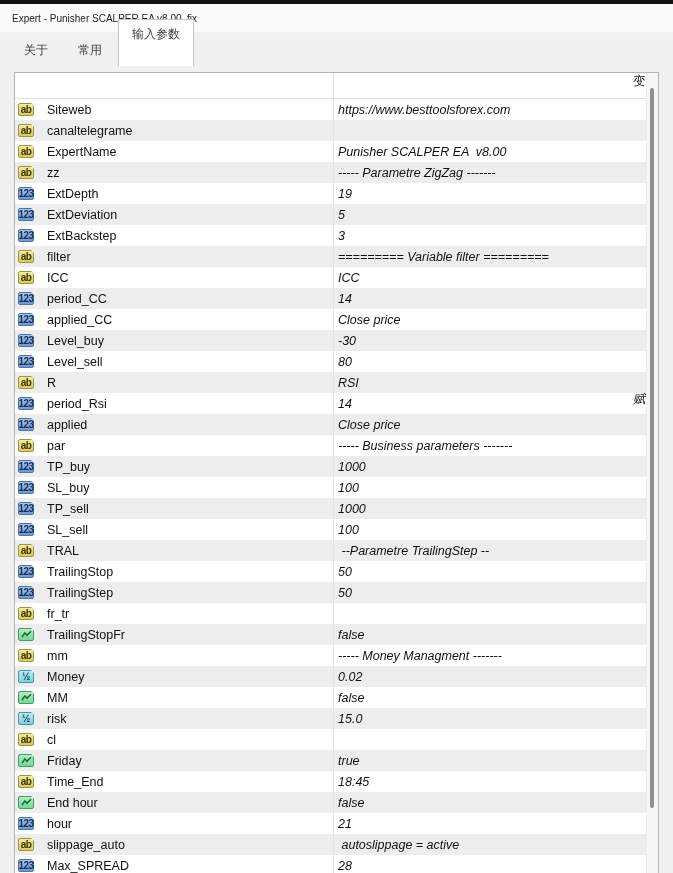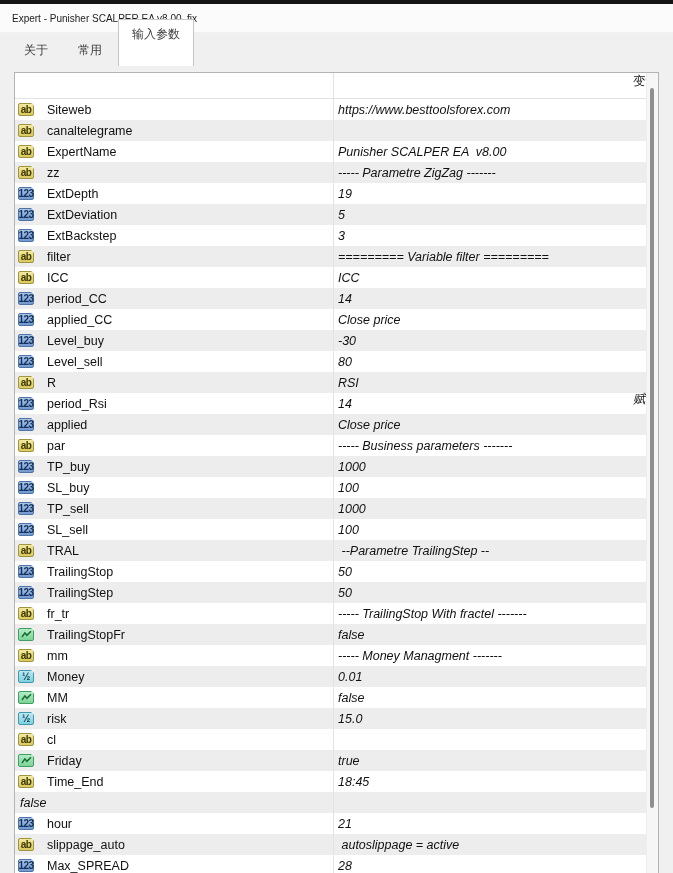--- a/index.html
+++ b/index.html
@@ -254,21 +254,20 @@
       <span class="icon" style="background: linear-gradient(rgb(170, 196, 228), rgb(112, 153, 204)); border-color: rgb(76, 116, 168); color: rgb(18, 48, 95);">123</span>
       <span class="cell-name-label">TrailingStep</span>
     </div>
     <div class="cell-value">50</div>
   </div>
         <div class="row">
     <div class="cell-name">
       <span class="icon" style="background: linear-gradient(rgb(242, 234, 158), rgb(217, 201, 95)); border-color: rgb(160, 148, 65); color: rgb(63, 56, 0);">ab</span>
       <span class="cell-name-label">fr_tr</span>
     </div>
-    <div class="cell-value">----- TrailingStop With fractel -------</div>
   </div>
         <div class="row alt">
     <div class="cell-name">
       <span class="icon" style="background: linear-gradient(rgb(180, 236, 196), rgb(124, 211, 150)); border-color: rgb(63, 159, 99); color: rgb(22, 106, 52);">
               <svg width="11" height="9" viewBox="0 0 13 11">
                 <polyline points="1,8.5 4.5,3.5 7,6.5 12,1.5" fill="none" stroke="#166a34" stroke-width="1.8"></polyline>
               </svg>
             </span>
       <span class="cell-name-label">TrailingStopFr</span>
     </div>
@@ -279,21 +278,21 @@
       <span class="icon" style="background: linear-gradient(rgb(242, 234, 158), rgb(217, 201, 95)); border-color: rgb(160, 148, 65); color: rgb(63, 56, 0);">ab</span>
       <span class="cell-name-label">mm</span>
     </div>
     <div class="cell-value">----- Money Managment -------</div>
   </div>
         <div class="row alt">
     <div class="cell-name">
       <span class="icon" style="background: linear-gradient(rgb(188, 233, 242), rgb(127, 208, 223)); border-color: rgb(63, 152, 171); color: rgb(7, 63, 77);">½</span>
       <span class="cell-name-label">Money</span>
     </div>
-    <div class="cell-value">0.01</div>
+    <div class="cell-value">0.02</div>
   </div>
         <div class="row">
     <div class="cell-name">
       <span class="icon" style="background: linear-gradient(rgb(180, 236, 196), rgb(124, 211, 150)); border-color: rgb(63, 159, 99); color: rgb(22, 106, 52);">
               <svg width="11" height="9" viewBox="0 0 13 11">
                 <polyline points="1,8.5 4.5,3.5 7,6.5 12,1.5" fill="none" stroke="#166a34" stroke-width="1.8"></polyline>
               </svg>
             </span>
       <span class="cell-name-label">MM</span>
     </div>
@@ -324,20 +323,28 @@
     <div class="cell-value">true</div>
   </div>
         <div class="row">
     <div class="cell-name">
       <span class="icon" style="background: linear-gradient(rgb(242, 234, 158), rgb(217, 201, 95)); border-color: rgb(160, 148, 65); color: rgb(63, 56, 0);">ab</span>
       <span class="cell-name-label">Time_End</span>
     </div>
     <div class="cell-value">18:45</div>
   </div>
         <div class="row alt">
+    <div class="cell-name">
+      <span class="icon" style="background: linear-gradient(rgb(180, 236, 196), rgb(124, 211, 150)); border-color: rgb(63, 159, 99); color: rgb(22, 106, 52);">
+              <svg width="11" height="9" viewBox="0 0 13 11">
+                <polyline points="1,8.5 4.5,3.5 7,6.5 12,1.5" fill="none" stroke="#166a34" stroke-width="1.8"></polyline>
+              </svg>
+            </span>
+      <span class="cell-name-label">End hour</span>
+    </div>
     <div class="cell-value">false</div>
   </div>
         <div class="row">
     <div class="cell-name">
       <span class="icon" style="background: linear-gradient(rgb(170, 196, 228), rgb(112, 153, 204)); border-color: rgb(76, 116, 168); color: rgb(18, 48, 95);">123</span>
       <span class="cell-name-label">hour</span>
     </div>
     <div class="cell-value">21</div>
   </div>
         <div class="row alt">

